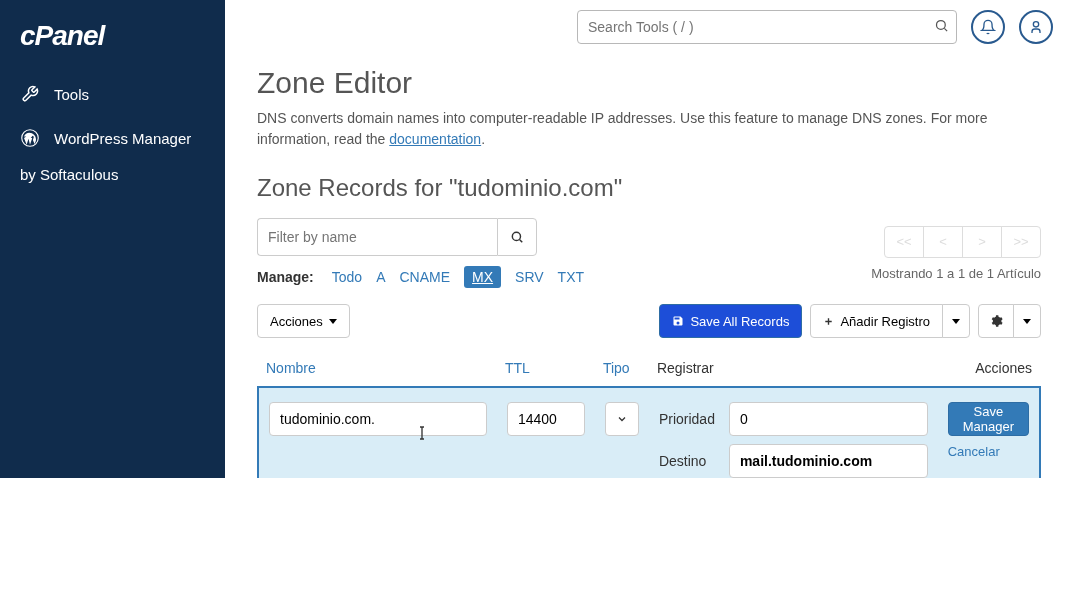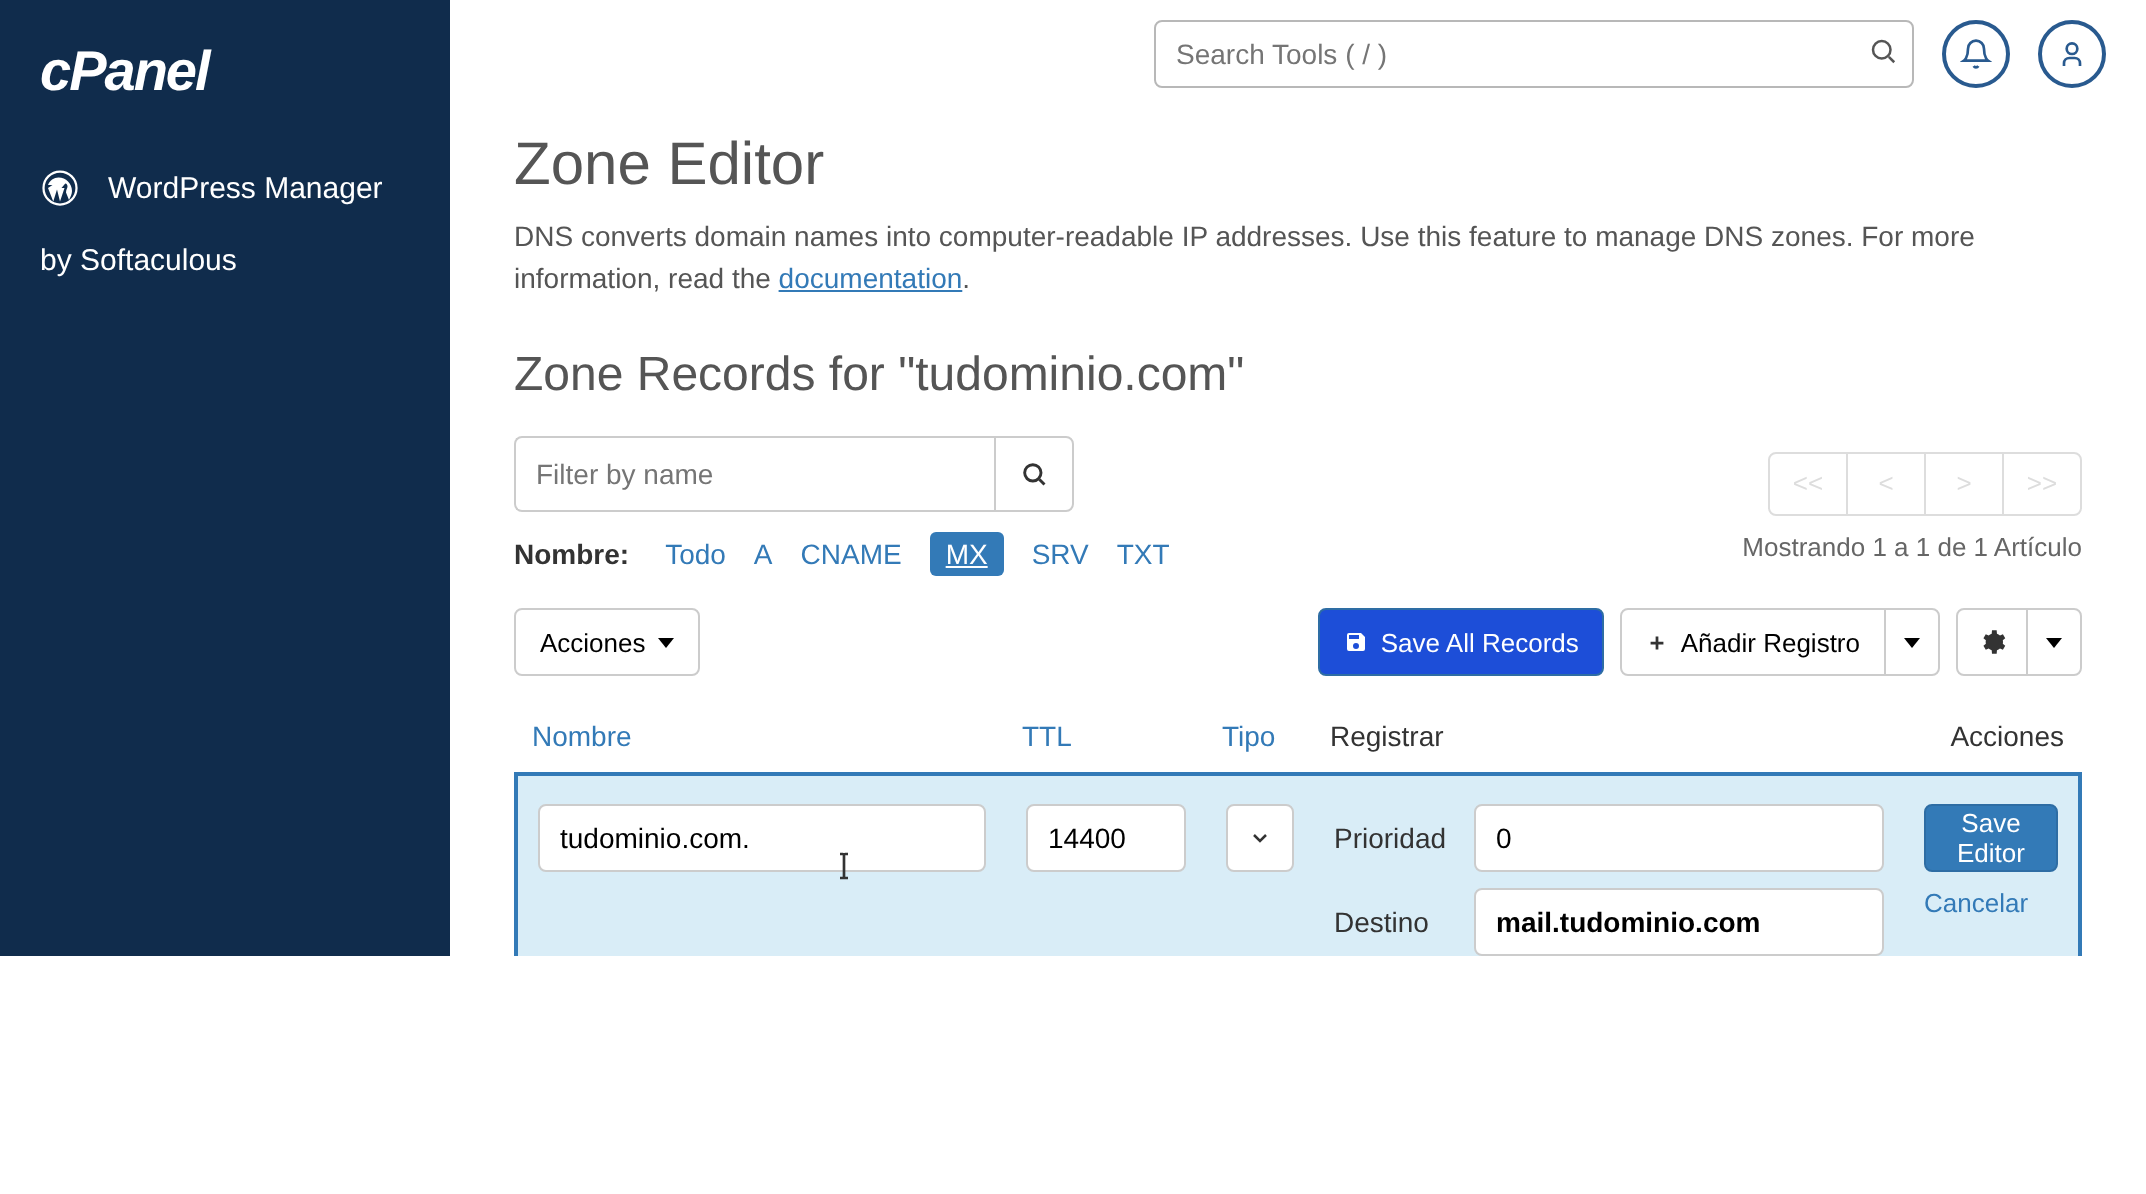--- a/index.html
+++ b/index.html
@@ -67,20 +67,28 @@
 </head>
 <body>
 
 <div class="container">
   <aside class="sidebar">
     <div class="logo">
       <span class="logo-text">cPanel</span>
     </div>
     <div class="sidebar-item">
       <span class="icon">
+        <svg width="18" height="18" viewBox="0 0 24 24" fill="none" stroke="#fff" stroke-width="2">
+            <path d="M14.7 6.3a1 1 0 000 1.4l1.6 1.6a1 1 0 001.4 0l3.77-3.77a6 6 0 01-7.94 7.94l-6.91 6.91a2.12 2.12 0 01-3-3l6.91-6.91a6 6 0 017.94-7.94l-3.76 3.76z"></path>
+          </svg>
+      </span>
+      <span>Tools</span>
+    </div>
+    <div class="sidebar-item">
+      <span class="icon">
         <svg width="18" height="18" viewBox="0 0 24 24" fill="#fff">
             <circle cx="12" cy="12" r="11" fill="none" stroke="#fff" stroke-width="1.5"></circle>
             <path d="M4 12l3.5 9L10 13l2 8 3-9h-2l2.5-3c1 0 1.5 1 1.5 2 0 1-1 2-1 4l2 5c1-2 2-4 2-6 0-5-4-9-9-9-3 0-6 2-7 5h3" fill="#fff"></path>
           </svg>
       </span>
       <span>WordPress Manager</span>
     </div>
     <div class="sidebar-sub">by Softaculous</div>
   </aside>
 
@@ -121,21 +129,21 @@
           <div class="input-group">
             <input class="filter-input" placeholder="Filter by name" style="">
             <button class="search-btn">
               <svg width="14" height="14" viewBox="0 0 24 24" fill="none" stroke="#333" stroke-width="2.5">
                   <circle cx="11" cy="11" r="7"></circle>
                   <path d="M21 21l-4.35-4.35"></path>
                 </svg>
             </button>
           </div>
           <div class="filter-pills">
-            <span class="label">Nombre:</span>
+            <span class="label">Manage:</span>
             <span class="filter-link">Todo</span>
             <span class="filter-link">A</span>
             <span class="filter-link">CNAME</span>
             <span class="filter-active">MX</span>
             <span class="filter-link">SRV</span>
             <span class="filter-link">TXT</span>
           </div>
         </div>
         <div class="filter-right">
           <div class="pagination">
@@ -216,21 +224,21 @@
                 <span class="kv-label">Prioridad</span>
                 <input class="field-input" style="flex: 1 1 0%;" value="0">
               </div>
               <div class="kv-row">
                 <span class="kv-label">Destino</span>
                 <input class="field-input" style="flex: 1 1 0%; font-weight: bold;" value="mail.tudominio.com">
               </div>
             </td>
             <td>
               <div class="act-col">
-                <button class="btn-save">Save Editor</button>
+                <button class="btn-save">Save Manager</button>
                 <span class="cancel-link">Cancelar</span>
               </div>
             </td>
           </tr>
         </tbody>
       </table>
     </div>
   </main>
 </div>
 

